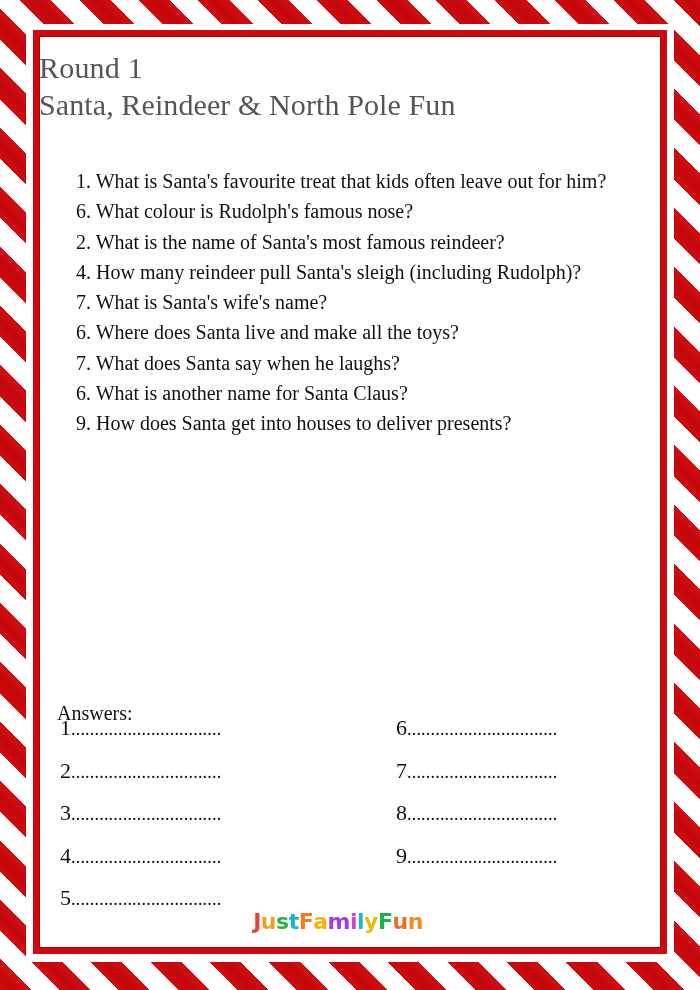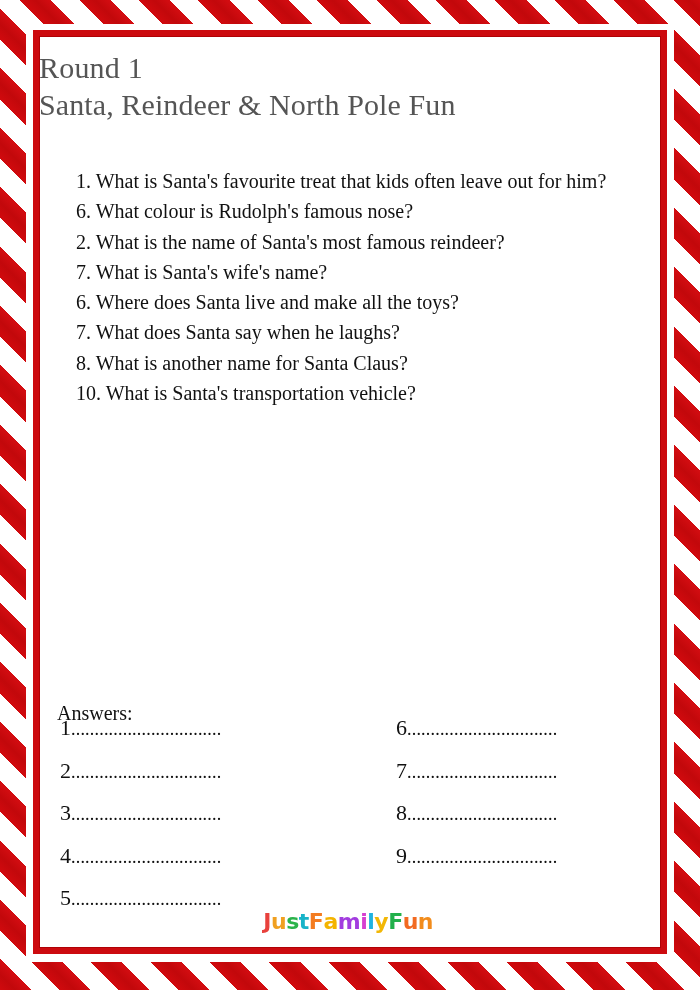--- a/index.html
+++ b/index.html
@@ -101,21 +101,21 @@
     .answer-num { flex: 0 0 auto; }
     .answer-dots {
       flex: 0 0 auto;
       font-size: 18px;
       letter-spacing: 0.2px;
     }
     .logo {
       position: absolute;
       left: 243px; top: 908px;
       width: 190px;
-      text-align: right;
+      text-align: center;
       font-family: "DejaVu Sans", "Liberation Sans", sans-serif;
       font-weight: bold;
       font-size: 22px;
       letter-spacing: -0.5px;
       line-height: 28px;
     }
     .logo span { display: inline-block; }
   </style>
 </head>
 <body>
@@ -127,25 +127,26 @@
 
 <div class="title-block">
   <div class="title-line1">Round 1</div>
   <div class="title-line2">Santa, Reindeer &amp; North Pole Fun</div>
 </div>
 
 <ol class="questions">
   <li>1. What is Santa's favourite treat that kids often leave out for him?</li>
   <li>6. What colour is Rudolph's famous nose?</li>
   <li>2. What is the name of Santa's most famous reindeer?</li>
+  <li>4. How many reindeer pull Santa's sleigh (including Rudolph)?</li>
   <li>7. What is Santa's wife's name?</li>
   <li>6. Where does Santa live and make all the toys?</li>
   <li>7. What does Santa say when he laughs?</li>
-  <li>8. What is another name for Santa Claus?</li>
-  <li>10. What is Santa's transportation vehicle?</li>
+  <li>6. What is another name for Santa Claus?</li>
+  <li>9. How does Santa get into houses to deliver presents?</li>
 </ol>
 
 <div class="answers-label">Answers:</div>
 
 <div class="answer-col left">
   <div class="answer-row">
     <span class="answer-num">1</span>
       <span class="answer-dots">................................</span>
   </div>
   <div class="answer-row">

